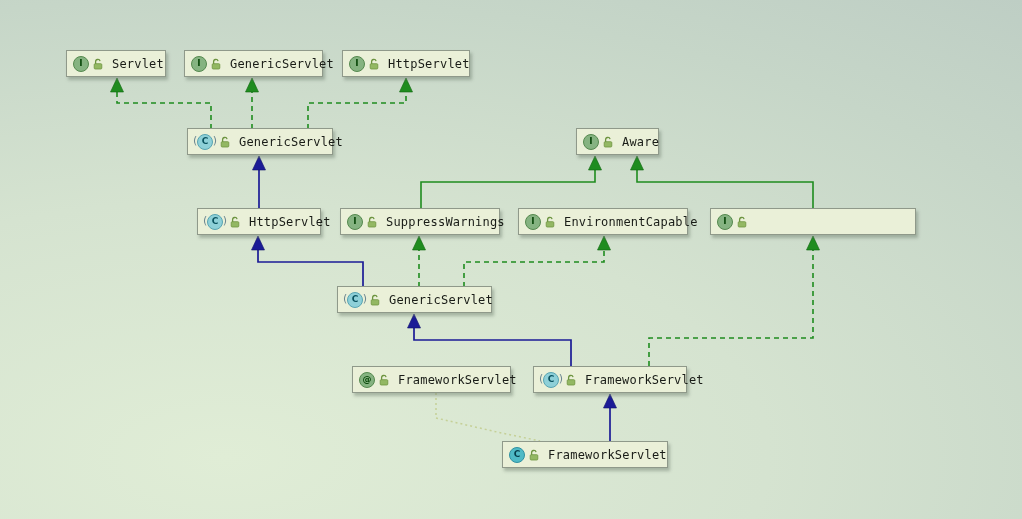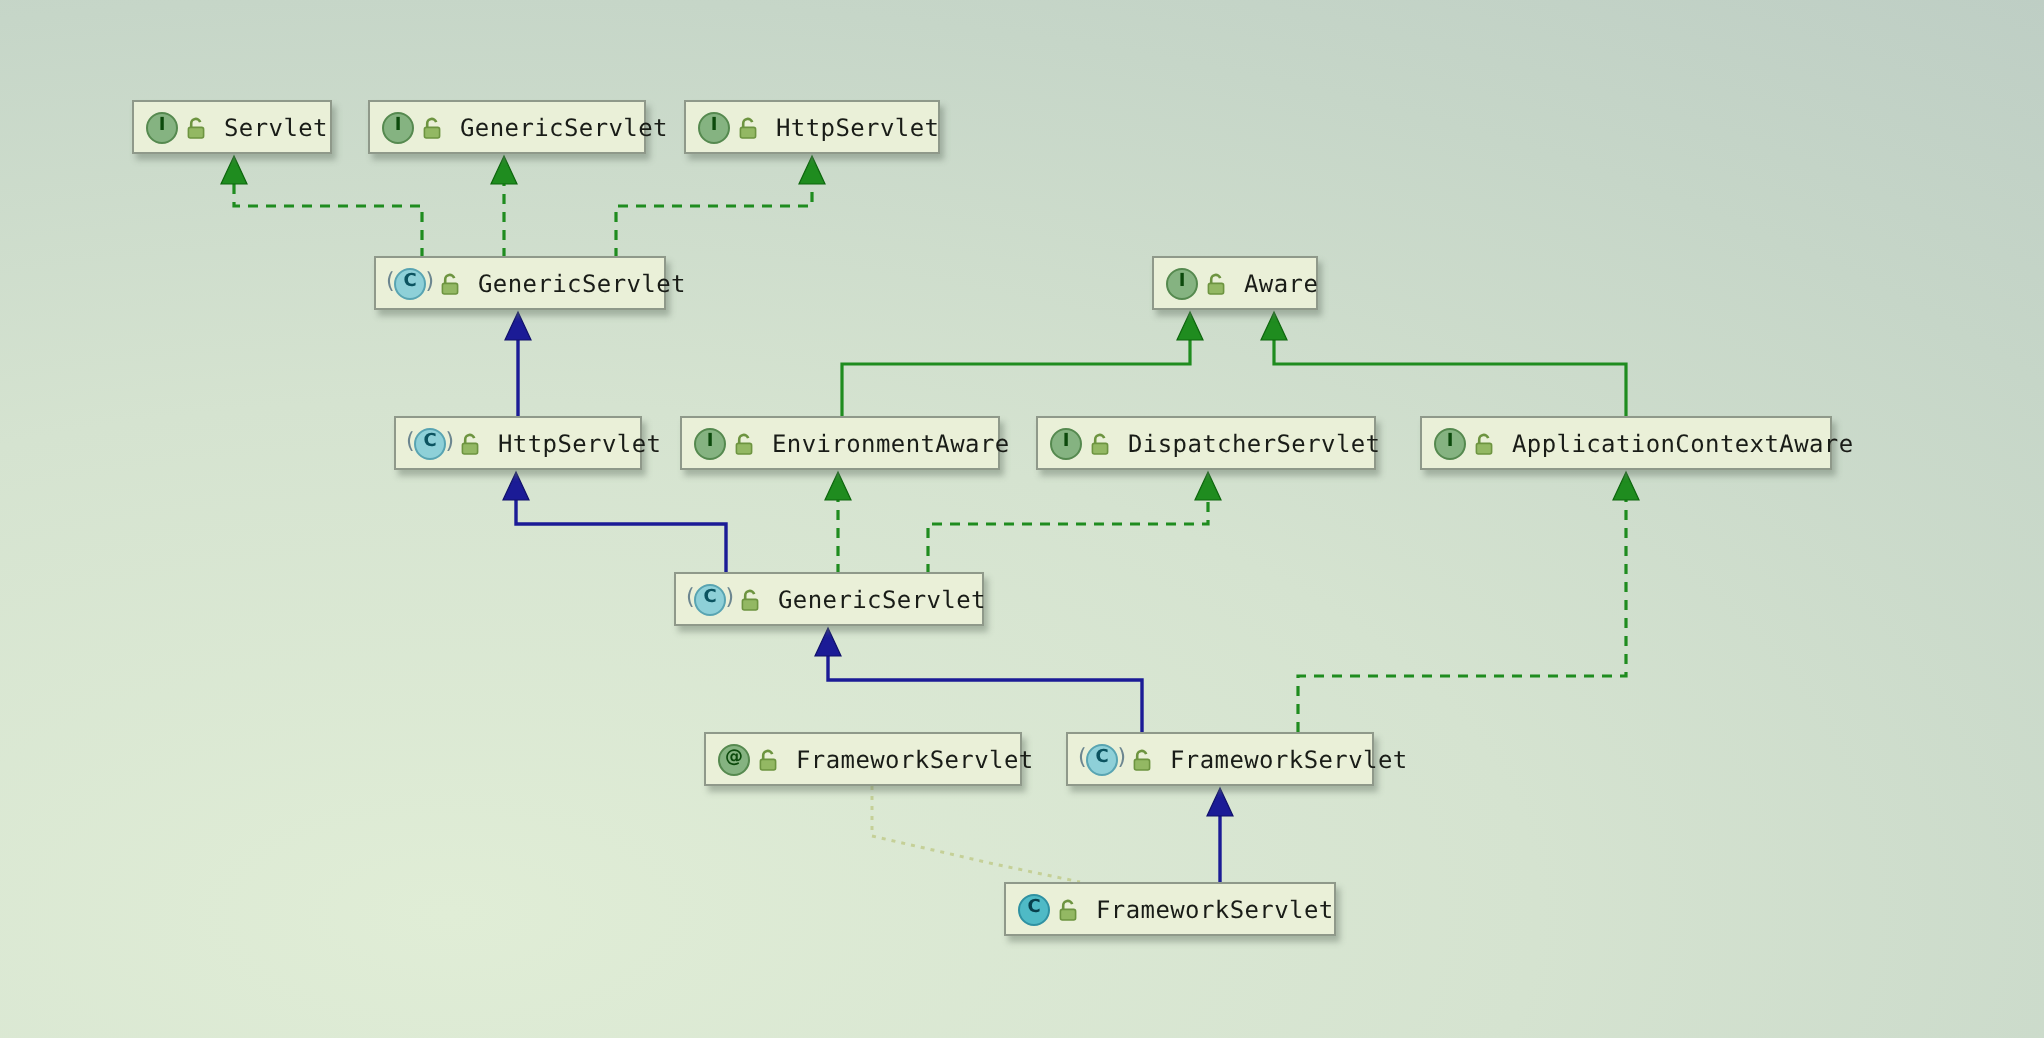--- a/index.html
+++ b/index.html
@@ -160,47 +160,46 @@
   <div class="node" style="left:340px;top:208px;width:160px">
     <span class="type-icon icon-interface">
         <i>I</i>
       </span>
     <span class="lock-icon">
         <svg width="11" height="12" viewBox="0 0 11 12">
           <path d="M2.6,6 V3.9 A2.3,2.3 0 0 1 7.1,3.1" fill="none" stroke="#6d9440" stroke-width="1.3"></path>
           <rect x="1.2" y="5.7" width="7.6" height="5.3" rx="1" fill="#93b863" stroke="#6d9440" stroke-width="0.8"></rect>
         </svg>
       </span>
-    <span class="label">EnvironmentAware</span>
+    <span class="label">SuppressWarnings</span>
   </div>
 
   <div class="node" style="left:518px;top:208px;width:170px">
     <span class="type-icon icon-interface">
         <i>I</i>
       </span>
     <span class="lock-icon">
         <svg width="11" height="12" viewBox="0 0 11 12">
           <path d="M2.6,6 V3.9 A2.3,2.3 0 0 1 7.1,3.1" fill="none" stroke="#6d9440" stroke-width="1.3"></path>
           <rect x="1.2" y="5.7" width="7.6" height="5.3" rx="1" fill="#93b863" stroke="#6d9440" stroke-width="0.8"></rect>
         </svg>
       </span>
-    <span class="label">DispatcherServlet</span>
+    <span class="label">EnvironmentCapable</span>
   </div>
 
   <div class="node" style="left:710px;top:208px;width:206px">
     <span class="type-icon icon-interface">
         <i>I</i>
       </span>
     <span class="lock-icon">
         <svg width="11" height="12" viewBox="0 0 11 12">
           <path d="M2.6,6 V3.9 A2.3,2.3 0 0 1 7.1,3.1" fill="none" stroke="#6d9440" stroke-width="1.3"></path>
           <rect x="1.2" y="5.7" width="7.6" height="5.3" rx="1" fill="#93b863" stroke="#6d9440" stroke-width="0.8"></rect>
         </svg>
       </span>
-    <span class="label">ApplicationContextAware</span>
   </div>
 
   <div class="node" style="left:337px;top:286px;width:155px">
     <span class="type-icon icon-abstract">
         <i>C</i>
       </span>
     <span class="lock-icon">
         <svg width="11" height="12" viewBox="0 0 11 12">
           <path d="M2.6,6 V3.9 A2.3,2.3 0 0 1 7.1,3.1" fill="none" stroke="#6d9440" stroke-width="1.3"></path>
           <rect x="1.2" y="5.7" width="7.6" height="5.3" rx="1" fill="#93b863" stroke="#6d9440" stroke-width="0.8"></rect>

